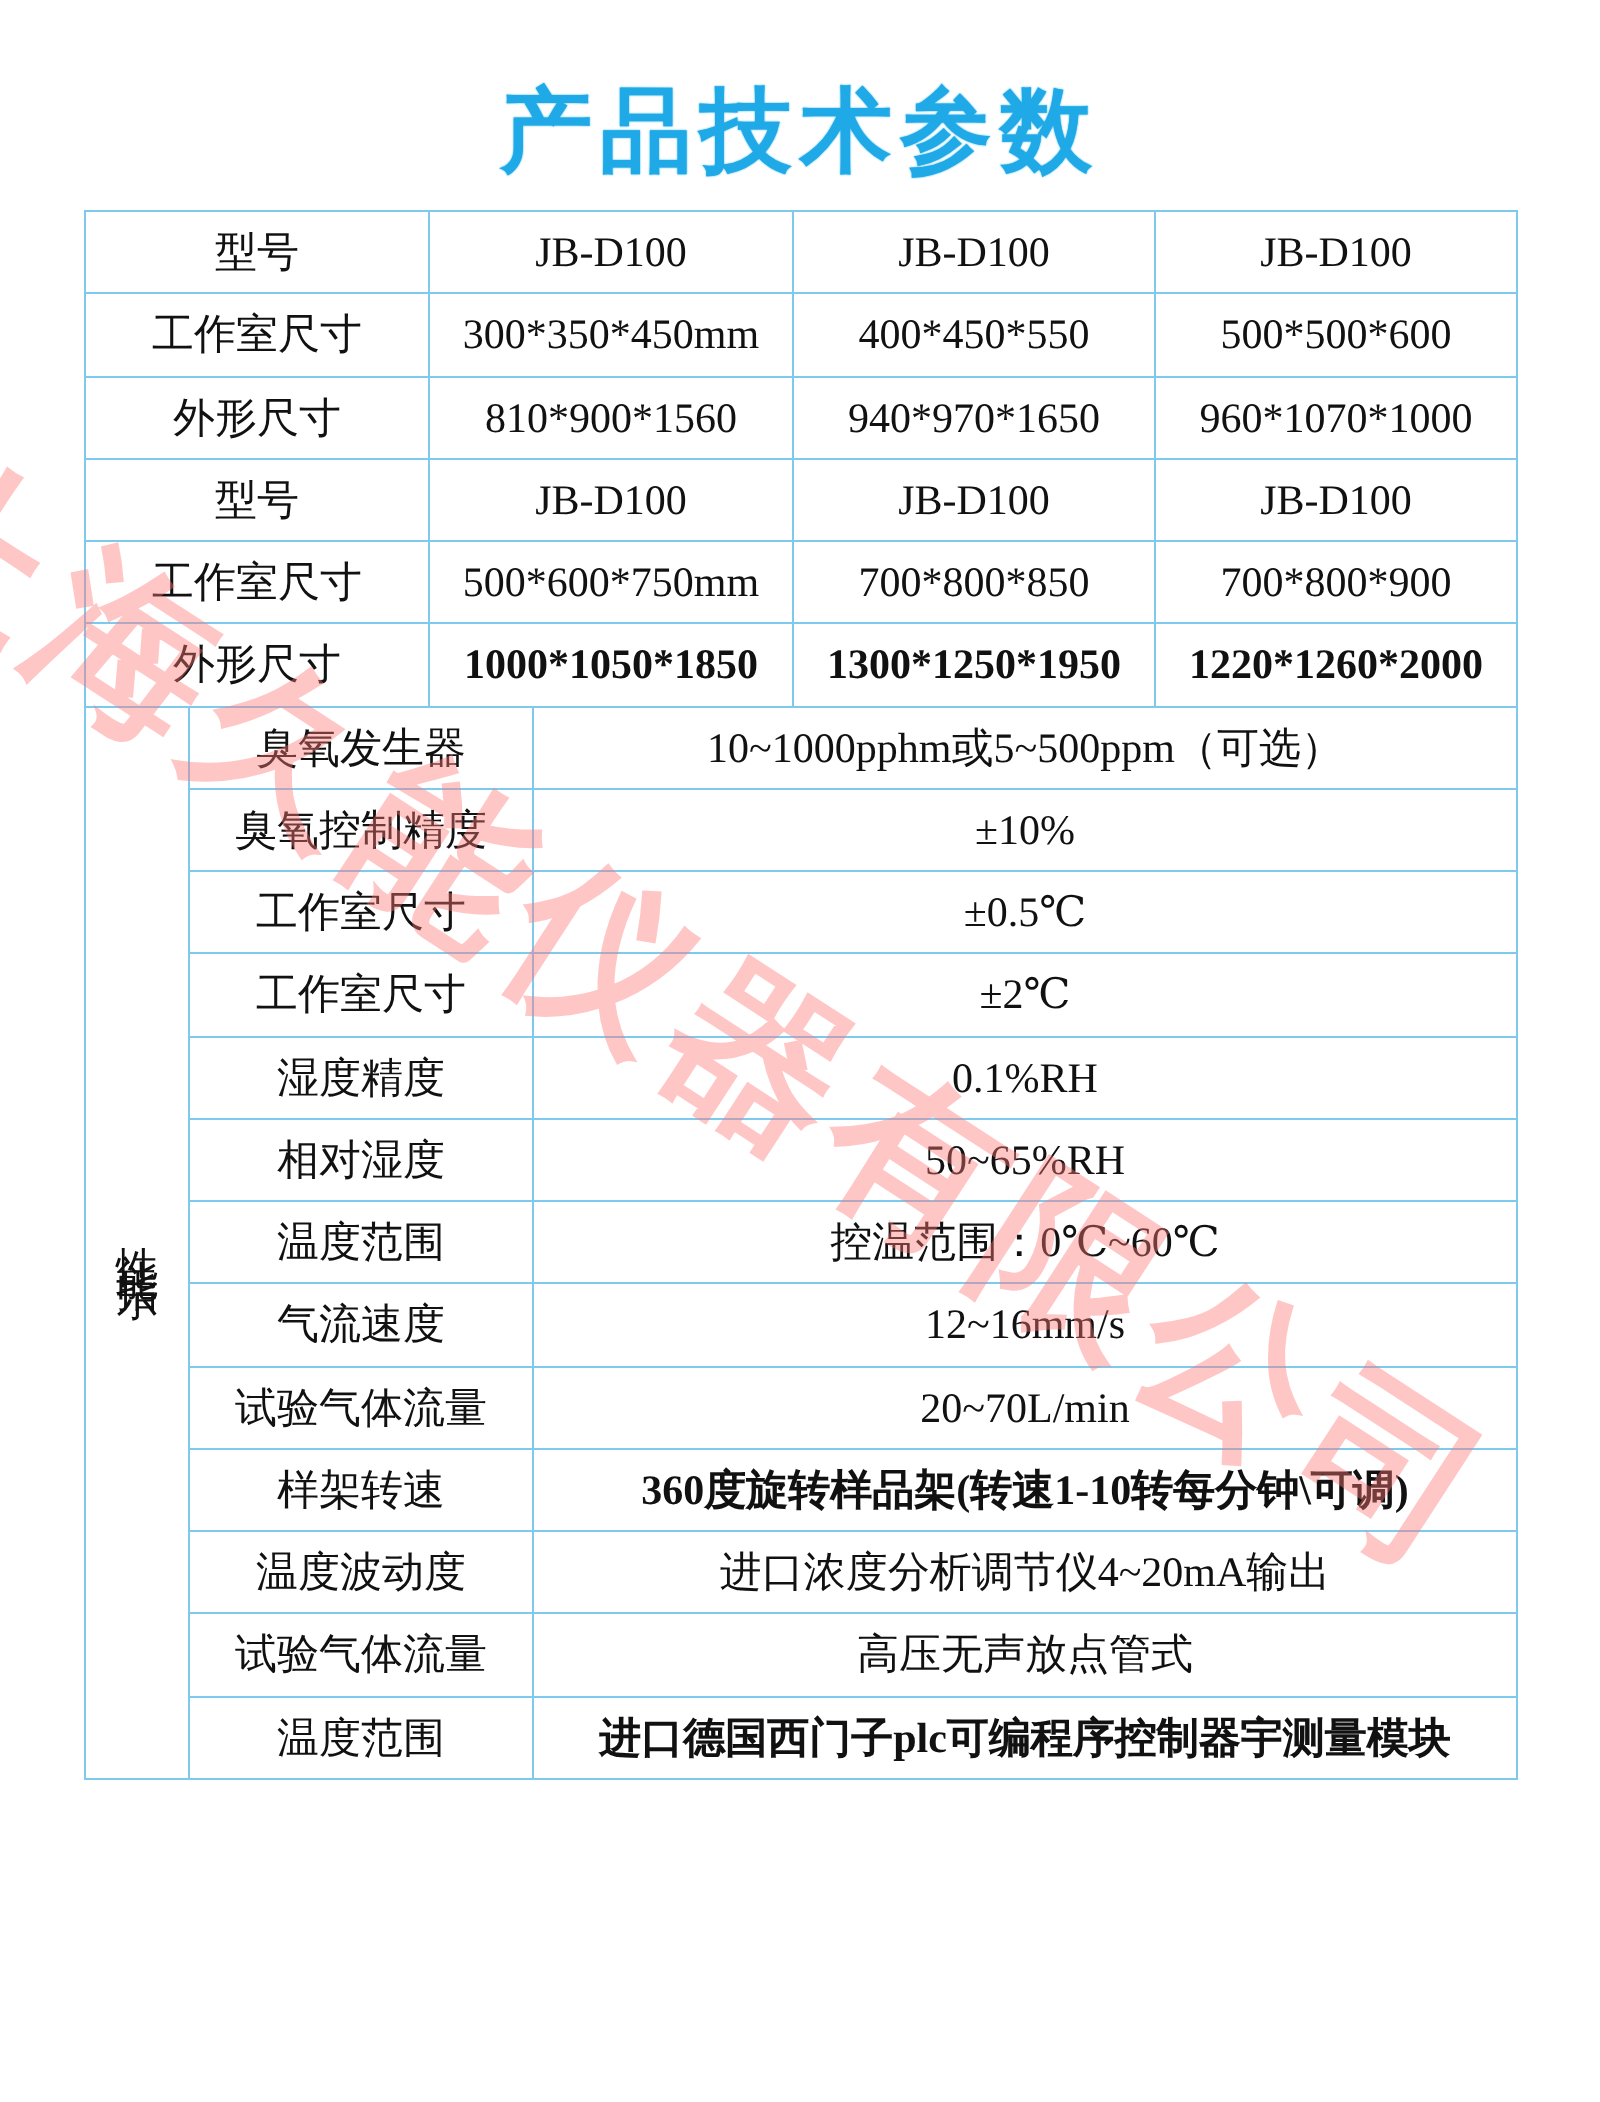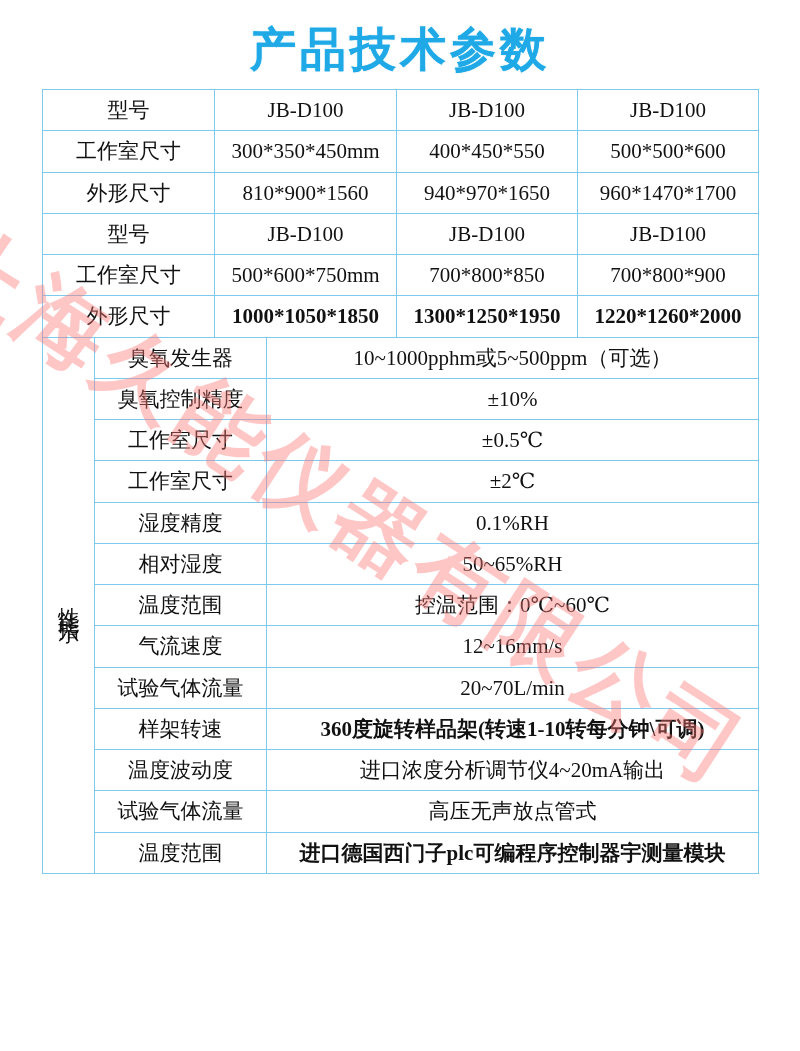--- a/index.html
+++ b/index.html
@@ -23,21 +23,21 @@
   }
 
   
   .title {
     text-align: center;
     color: #1fa9e6;
     font-family: "DejaVu Sans", "Liberation Sans", sans-serif;
     font-weight: bold;
     font-size: 46px;
     letter-spacing: 4px;
-    padding-top: 22px;
+    padding-top: 38px;
     padding-bottom: 12px;
     line-height: 1.2;
     text-shadow: 0 0 1px #1fa9e6;
   }
 
   
   .watermark {
     position: absolute;
     left: 0;
     top: 130px;
@@ -133,21 +133,21 @@
         <tr>
           <td class="label">工作室尺寸</td>
           <td>300*350*450mm</td>
           <td>400*450*550</td>
           <td>500*500*600</td>
         </tr>
         <tr>
           <td class="label">外形尺寸</td>
           <td>810*900*1560</td>
           <td>940*970*1650</td>
-          <td>960*1470*1700</td>
+          <td>960*1070*1000</td>
         </tr>
         <tr>
           <td class="label">型号</td>
           <td>JB-D100</td>
           <td>JB-D100</td>
           <td>JB-D100</td>
         </tr>
         <tr>
           <td class="label">工作室尺寸</td>
           <td>500*600*750mm</td>

